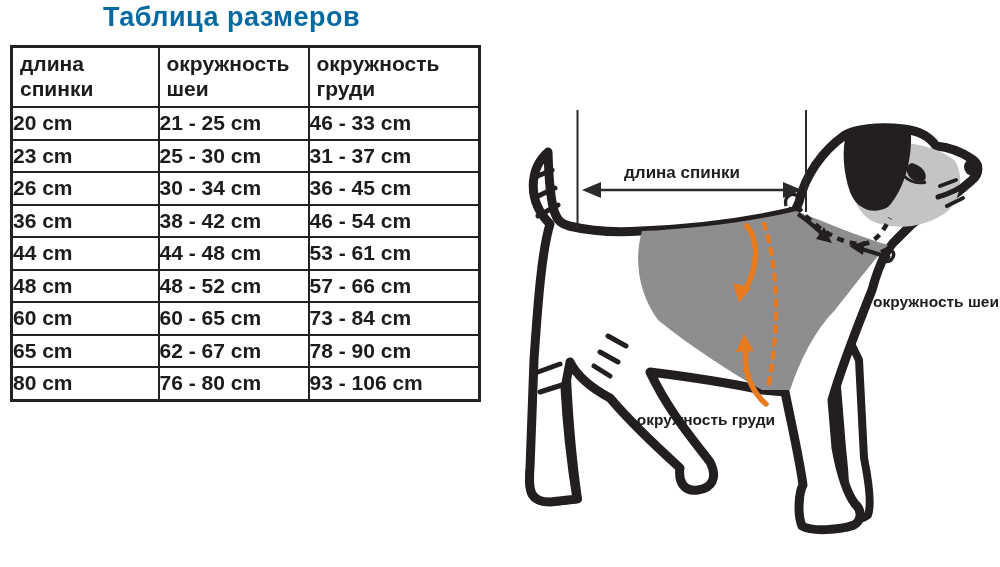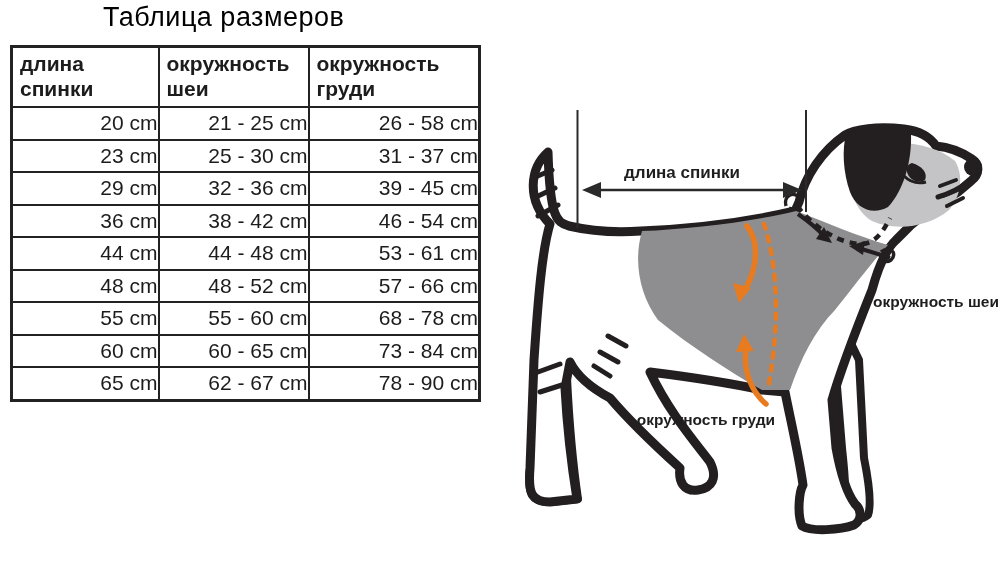--- a/index.html
+++ b/index.html
@@ -1,26 +1,26 @@
 <!DOCTYPE html>
 <html><head>
 <meta charset="utf-8">
 <style>
   html,body{margin:0;padding:0;background:#ffffff;}
   #page{position:relative;width:1000px;height:567px;background:#ffffff;overflow:hidden;
         font-family:"Liberation Sans","DejaVu Sans",sans-serif;color:#1c1c1c;}
-  #main-title{position:absolute;left:103px;top:2px;font-size:27px;font-weight:normal;
-              letter-spacing:.5px;color:#000000;}
+  #main-title{position:absolute;left:103px;top:2px;font-size:27px;font-weight:bold;
+              letter-spacing:.5px;color:#0369a1;}
   #size-table{position:absolute;left:10px;top:45px;width:468px;border-collapse:collapse;
               table-layout:fixed;border:3px solid #222;}
   #size-table th,#size-table td{border:2px solid #222;}
   #size-table col.c1{width:147px;} #size-table col.c2{width:150px;} #size-table col.c3{width:171px;}
   #size-table th{font-size:21px;font-weight:bold;text-align:left;vertical-align:middle;
                  padding:3px 2px 3px 7px;height:52px;line-height:1.18;}
-  #size-table td{font-size:21px;font-weight:normal;text-align:right;vertical-align:middle;
+  #size-table td{font-size:21px;font-weight:bold;text-align:left;vertical-align:middle;
                  height:30.5px;padding:0;}
   #dog-figure{position:absolute;left:500px;top:0;width:500px;height:567px;}
   .svg-label{font-family:"Liberation Sans","DejaVu Sans",sans-serif;font-weight:bold;fill:#1e1e1e;}
 </style>
 </head>
 <body>
 
 <div id="page">
 
   <div id="main-title">Таблица размеров</div>
@@ -35,61 +35,61 @@
       <tr>
         <th>длина спинки</th>
         <th>окружность шеи</th>
         <th>окружность груди</th>
       </tr>
     </thead>
     <tbody>
         <tr>
           <td>20 cm</td>
           <td>21 - 25 cm</td>
-          <td>26 - 58 cm</td>
+          <td>46 - 33 cm</td>
         </tr>
         <tr>
           <td>23 cm</td>
           <td>25 - 30 cm</td>
           <td>31 - 37 cm</td>
         </tr>
         <tr>
-          <td>29 cm</td>
-          <td>32 - 36 cm</td>
-          <td>39 - 45 cm</td>
+          <td>26 cm</td>
+          <td>30 - 34 cm</td>
+          <td>36 - 45 cm</td>
         </tr>
         <tr>
           <td>36 cm</td>
           <td>38 - 42 cm</td>
           <td>46 - 54 cm</td>
         </tr>
         <tr>
           <td>44 cm</td>
           <td>44 - 48 cm</td>
           <td>53 - 61 cm</td>
         </tr>
         <tr>
           <td>48 cm</td>
           <td>48 - 52 cm</td>
           <td>57 - 66 cm</td>
         </tr>
         <tr>
-          <td>55 cm</td>
-          <td>55 - 60 cm</td>
-          <td>68 - 78 cm</td>
-        </tr>
-        <tr>
           <td>60 cm</td>
           <td>60 - 65 cm</td>
           <td>73 - 84 cm</td>
         </tr>
         <tr>
           <td>65 cm</td>
           <td>62 - 67 cm</td>
           <td>78 - 90 cm</td>
+        </tr>
+        <tr>
+          <td>80 cm</td>
+          <td>76 - 80 cm</td>
+          <td>93 - 106 cm</td>
         </tr>
       </tbody>
   </table>
 
   <svg id="dog-figure" viewBox="0 0 500 567" xmlns="http://www.w3.org/2000/svg">
 
     <g fill="#ffffff" stroke="#231f20" stroke-width="8" stroke-linejoin="round">
       <path d="M48,280 L30,468 C27,494 31,503 52,502 L78,499 C72,458 69,418 67,378 L74,330 Z"></path>
       <path d="M330,300 L342,448 C344,468 348,498 341,509 C346,521 361,521 368,515 C372,504 368,478 364,458 L359,360 Z"></path>
     </g>

